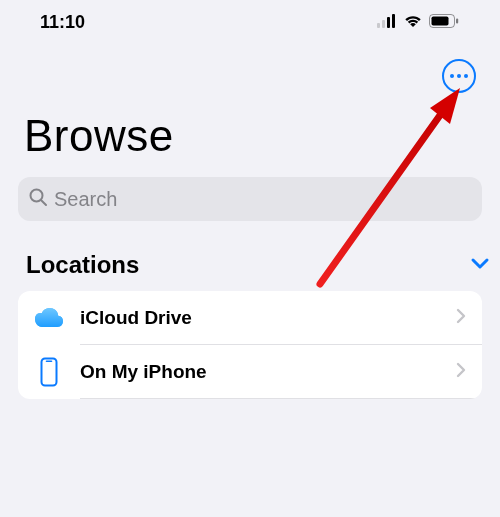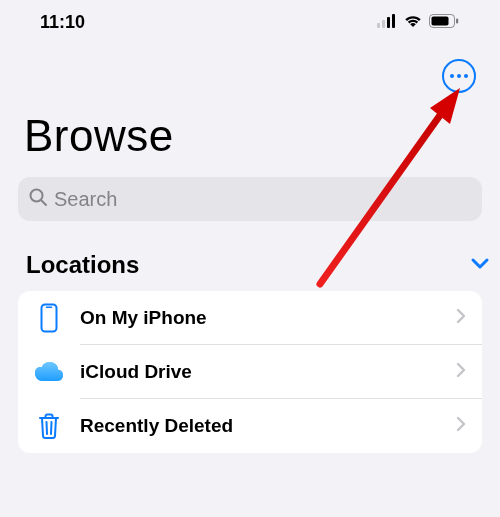--- a/index.html
+++ b/index.html
@@ -164,36 +164,20 @@
       <polyline points="3,4 10,11 17,4" fill="none" stroke="#0a7aff" stroke-width="3" stroke-linecap="round" stroke-linejoin="round"></polyline>
     </svg>
   </span>
 </div>
 
 <div class="list-wrap">
   <div class="list">
 
     <div class="row">
       <span class="icon">
-        <svg width="20" height="30" viewBox="0 0 20 30">
-          <rect x="2.5" y="1.5" width="15" height="27" rx="3.5" fill="none" stroke="#0a7aff" stroke-width="2"></rect>
-          <line x1="7.5" y1="4.2" x2="12.5" y2="4.2" stroke="#0a7aff" stroke-width="1.6" stroke-linecap="round"></line>
-        </svg>
-      </span>
-      <span class="label">On My iPhone</span>
-      <span class="chevron">
-        <svg width="10" height="16" viewBox="0 0 10 16">
-            <polyline points="2,2 8,8 2,14" fill="none" stroke="#c5c5c9" stroke-width="2.4" stroke-linecap="round" stroke-linejoin="round"></polyline>
-          </svg>
-      </span>
-      <div class="row-sep"></div>
-    </div>
-
-    <div class="row">
-      <span class="icon">
         <svg width="30" height="22" viewBox="0 0 30 22">
           <path d="M23 20 C27 20 29 17 29 14 C29 11 27 9 24.2 8.8 C24 4 20 1 15.5 1 C11.8 1 9 3.2 7.8 6.2 C7.3 6.1 6.8 6 6.3 6 C3 6 1 8.8 1 12 C1 16 3.8 20 8 20 Z" fill="#4fb7ff"></path>
           <path d="M23 20 C27 20 29 17 29 14 C29 11 27 9 24.2 8.8 C24 4 20 1 15.5 1 C11.8 1 9 3.2 7.8 6.2 C7.3 6.1 6.8 6 6.3 6 C3 6 1 8.8 1 12 C1 16 3.8 20 8 20 Z" fill="url(#cg)"></path>
           <defs>
             <linearGradient id="cg" x1="0" y1="0" x2="0" y2="1">
               <stop offset="0" stop-color="#6fc8ff"></stop>
               <stop offset="1" stop-color="#1f9dff"></stop>
             </linearGradient>
           </defs>
         </svg>
@@ -202,35 +186,34 @@
       <span class="chevron">
         <svg width="10" height="16" viewBox="0 0 10 16">
             <polyline points="2,2 8,8 2,14" fill="none" stroke="#c5c5c9" stroke-width="2.4" stroke-linecap="round" stroke-linejoin="round"></polyline>
           </svg>
       </span>
       <div class="row-sep"></div>
     </div>
 
     <div class="row">
       <span class="icon">
-        <svg width="24" height="28" viewBox="0 0 24 28">
-          <path d="M3 6 H21" stroke="#0a7aff" stroke-width="2" stroke-linecap="round"></path>
-          <path d="M8.5 6 V4.2 C8.5 3.2 9.3 2.4 10.3 2.4 H13.7 C14.7 2.4 15.5 3.2 15.5 4.2 V6" fill="none" stroke="#0a7aff" stroke-width="2" stroke-linejoin="round"></path>
-          <path d="M5 6 L6 24 C6.1 25.2 7.1 26 8.2 26 H15.8 C16.9 26 17.9 25.2 18 24 L19 6" fill="none" stroke="#0a7aff" stroke-width="2" stroke-linejoin="round"></path>
-          <line x1="9.5" y1="10" x2="10" y2="22" stroke="#0a7aff" stroke-width="2" stroke-linecap="round"></line>
-          <line x1="14.5" y1="10" x2="14" y2="22" stroke="#0a7aff" stroke-width="2" stroke-linecap="round"></line>
+        <svg width="20" height="30" viewBox="0 0 20 30">
+          <rect x="2.5" y="1.5" width="15" height="27" rx="3.5" fill="none" stroke="#0a7aff" stroke-width="2"></rect>
+          <line x1="7.5" y1="4.2" x2="12.5" y2="4.2" stroke="#0a7aff" stroke-width="1.6" stroke-linecap="round"></line>
         </svg>
       </span>
-      <span class="label">Recently Deleted</span>
+      <span class="label">On My iPhone</span>
       <span class="chevron">
         <svg width="10" height="16" viewBox="0 0 10 16">
             <polyline points="2,2 8,8 2,14" fill="none" stroke="#c5c5c9" stroke-width="2.4" stroke-linecap="round" stroke-linejoin="round"></polyline>
           </svg>
       </span>
+      <div class="row-sep"></div>
     </div>
+
 
   </div>
 </div>
 
 <svg class="arrow-annot" width="160" height="210" viewBox="0 0 160 210">
   <defs>
     <linearGradient id="ar" x1="0" y1="1" x2="0" y2="0">
       <stop offset="0" stop-color="#ef1f1f"></stop>
       <stop offset="1" stop-color="#c40000"></stop>
     </linearGradient>

